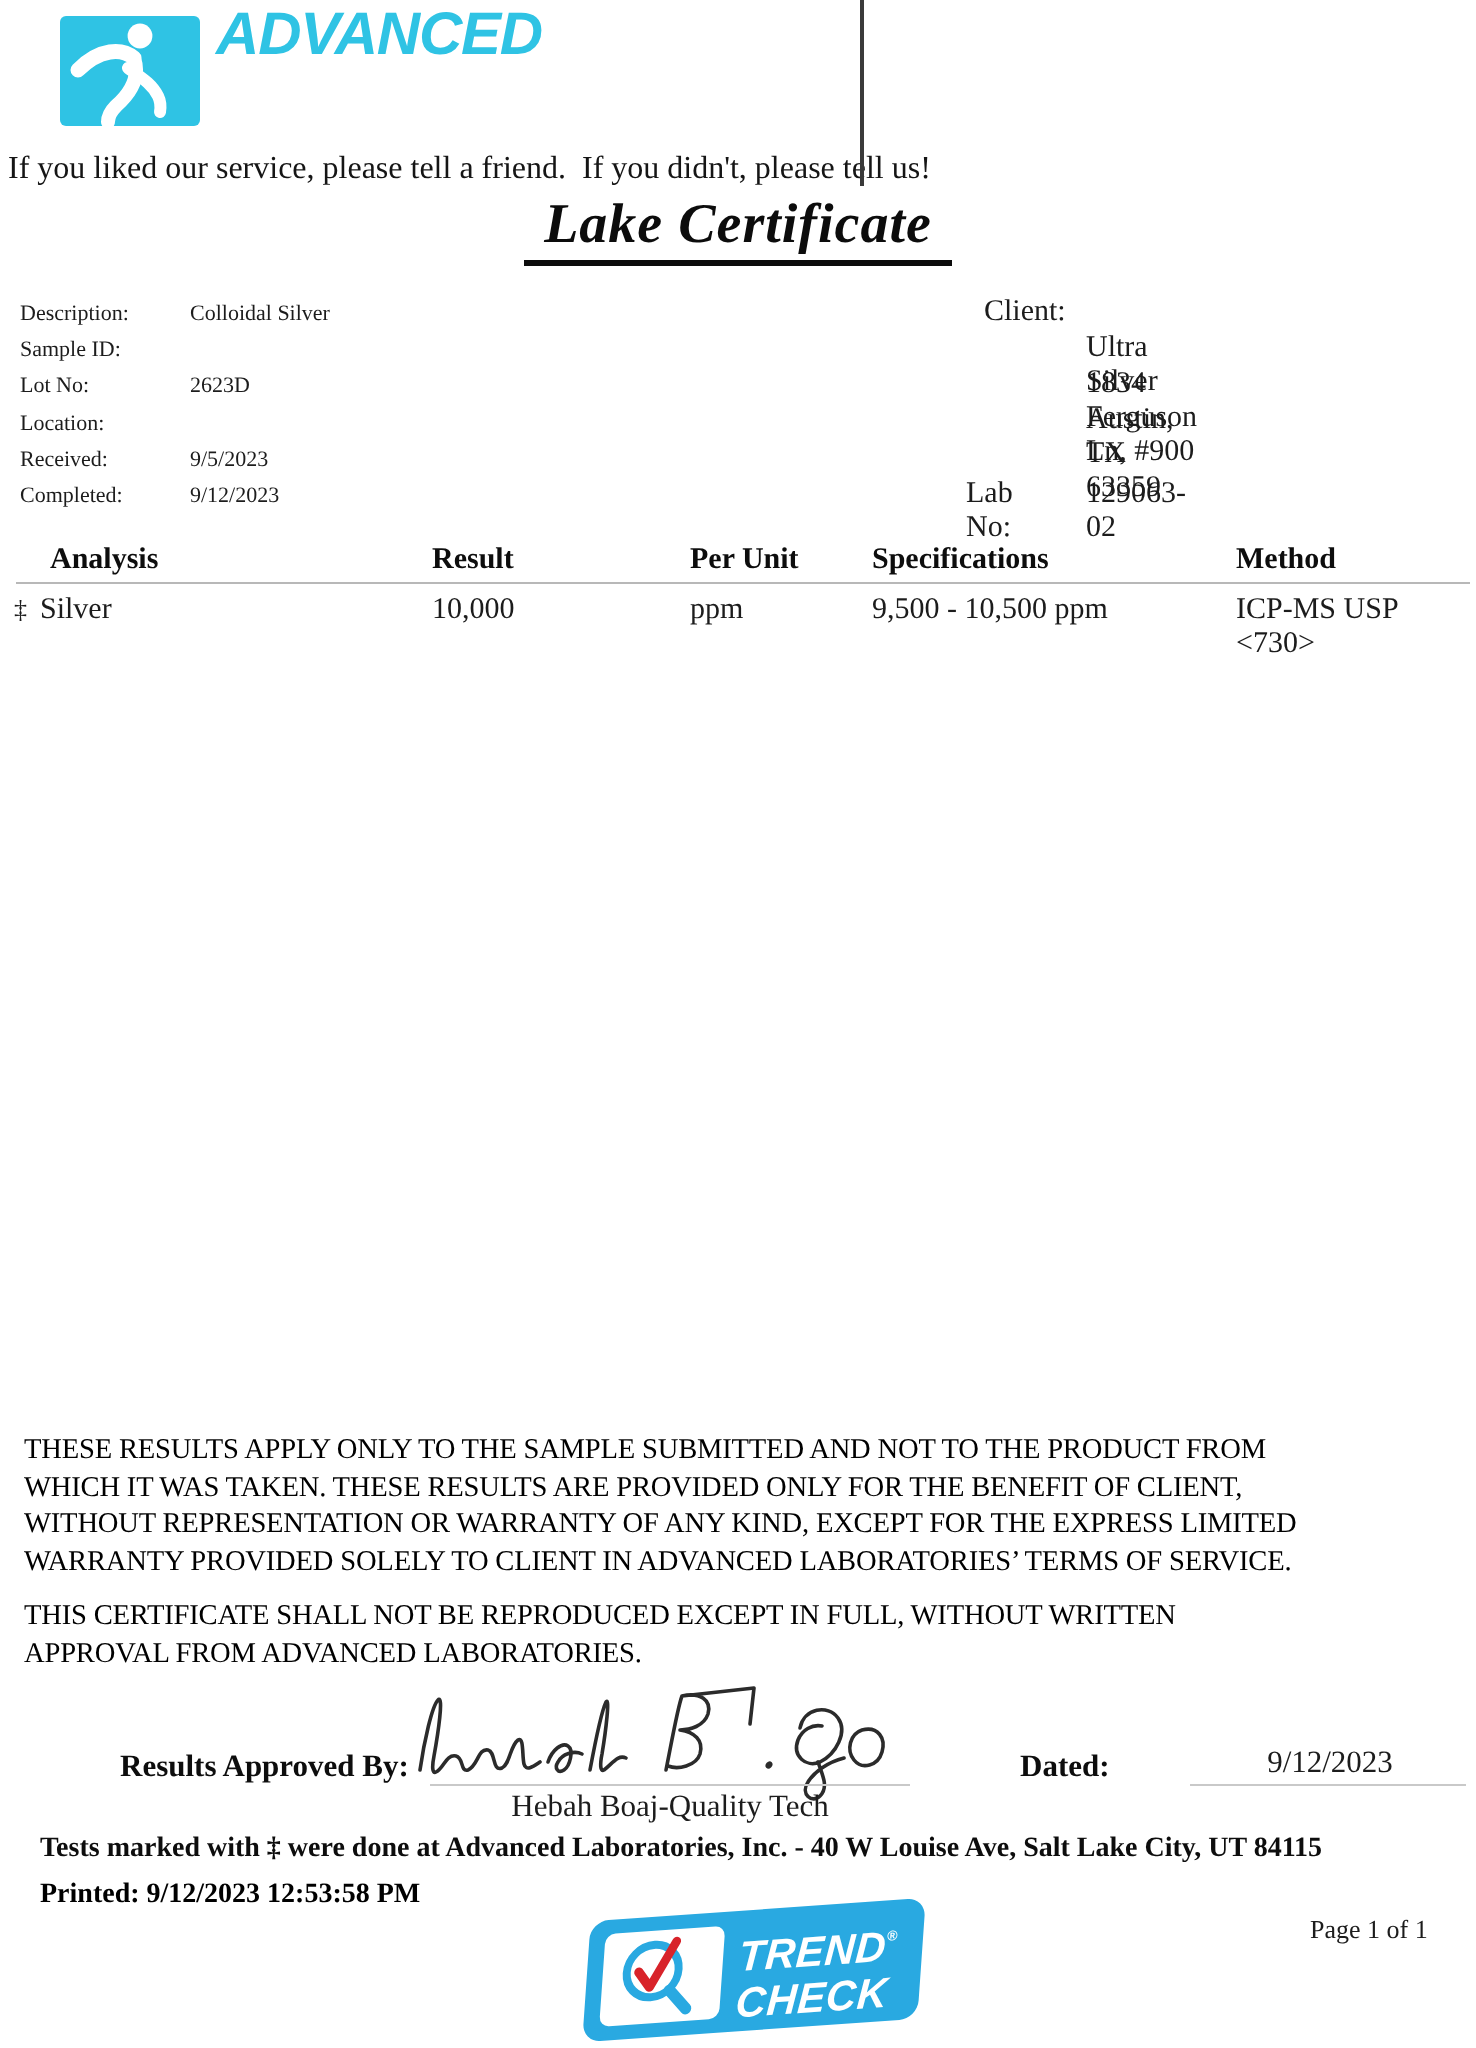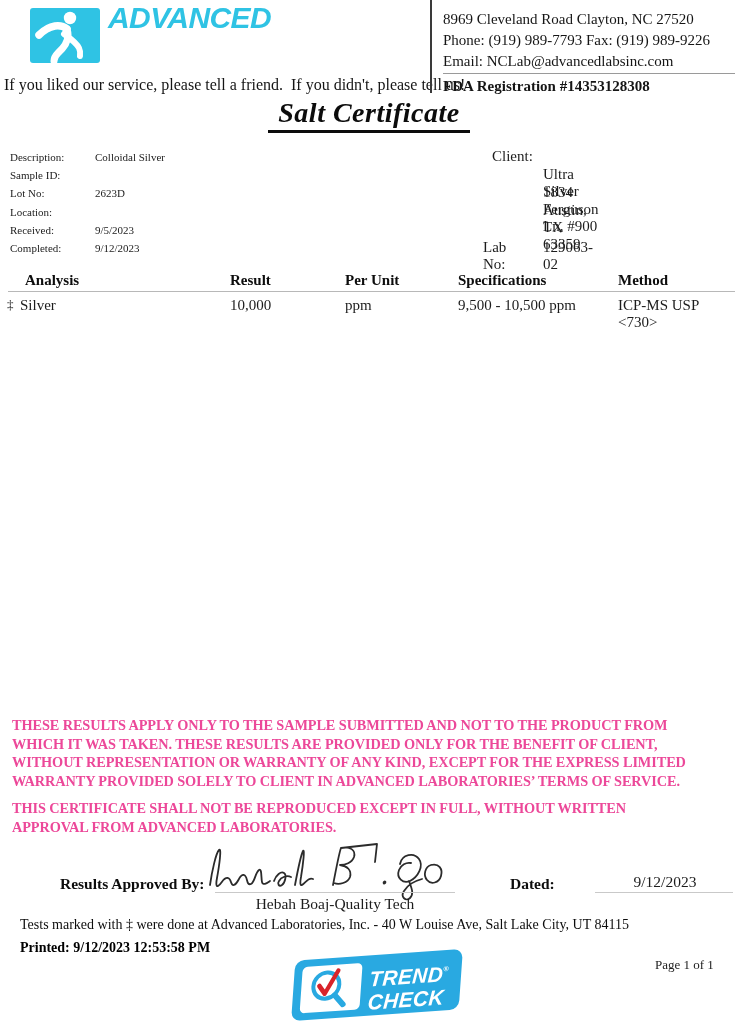--- a/index.html
+++ b/index.html
@@ -30,35 +30,35 @@
   .client-name{position:absolute;left:543px;top:166px;}
   .client-addr1{position:absolute;left:543px;top:184px;}
   .client-addr2{position:absolute;left:543px;top:202px;}
   .labno-lbl{position:absolute;left:483px;top:239px;}
   .labno-val{position:absolute;left:543px;top:239px;}
   
   .th{position:absolute;top:272px;font-weight:700;font-size:15px;color:#0d0d0d;}
   .tbl-rule{position:absolute;left:8px;top:291px;width:727px;border-top:1px solid #b8b8b8;}
   .td{position:absolute;top:297px;font-size:15px;}
   .c1{left:25px;} .c1r{left:20px;} .dagger{left:7px;font-size:13px;}
-  .c2{left:230px;} .c3{left:345px;} .c4{left:458px;} .c5{left:618px;}
+  .c2{left:216px;} .c3{left:345px;} .c4{left:436px;} .c5{left:618px;}
   
-  .disc{position:absolute;left:12px;width:726px;font-weight:700;font-size:14.3px;line-height:18.7px;
-    color:#ec4899;white-space:pre-line;letter-spacing:-0.1px;}
+  .disc{position:absolute;left:12px;width:726px;font-weight:400;font-size:14.3px;line-height:18.7px;
+    color:#000000;white-space:pre-line;letter-spacing:-0.1px;}
   .disc1{top:716px;} .disc2{top:799px;}
   
   .approved-lbl{position:absolute;left:60px;top:875px;font-weight:700;font-size:15.5px;color:#0d0d0d;}
   .sig-svg{position:absolute;left:203px;top:835px;}
   .sig-line{position:absolute;left:215px;top:892px;width:240px;border-top:1.5px solid #c9c9c9;}
   .sig-name{position:absolute;left:215px;top:895px;width:240px;text-align:center;font-size:15.5px;}
   .dated-lbl{position:absolute;left:510px;top:875px;font-weight:700;font-size:15.5px;color:#0d0d0d;}
   .date-val{position:absolute;left:597px;top:873px;width:136px;text-align:center;font-size:15.5px;}
   .date-line{position:absolute;left:595px;top:892px;width:138px;border-top:1.5px solid #c9c9c9;}
   
-  .tests-note{position:absolute;left:20px;top:917px;font-weight:400;font-size:14px;color:#0d0d0d;white-space:nowrap;}
+  .tests-note{position:absolute;left:20px;top:917px;font-weight:700;font-size:14px;color:#0d0d0d;white-space:nowrap;}
   .printed{position:absolute;left:20px;top:940px;font-weight:700;font-size:14px;color:#000000;}
   .page-num{position:absolute;left:655px;top:957px;font-size:13px;}
   
   .trend{position:absolute;left:289px;top:953px;width:178px;height:66px;}
   .trend-outer{position:absolute;left:4px;top:2px;width:168px;height:60px;background:#29a9e1;
     border-radius:9px;transform:rotate(-4deg) skewX(-8deg);}
   .trend-white{position:absolute;left:8px;top:7px;width:60px;height:46px;background:#fff;border-radius:5px;}
   .trend-text{position:absolute;left:76px;top:7px;color:#fff;font-family:"Liberation Sans",sans-serif;
     font-weight:700;font-style:italic;font-size:21px;line-height:23px;letter-spacing:0.3px;}
   .trend-reg{font-size:7px;vertical-align:10px;}
@@ -78,30 +78,23 @@
       </svg>
     </span>
   </div>
   <div class="logo-text">
     <div>ADVANCED</div>
   </div>
   <div class="tagline">If you liked our service, please tell a friend.  If you didn't, please tell us!</div>
 
   <div class="vline"></div>
 
-  <div class="contact">
-    <div>8969 Cleveland Road Clayton, NC 27520</div>
-    <div>Phone: (919) 989-7793 Fax: (919) 989-9226</div>
-    <div>Email: NCLab@advancedlabsinc.com</div>
-    <div class="contact-rule"></div>
-    <div class="fda">FDA Registration #14353128308</div>
-  </div>
 
   <div class="title-wrap">
-    <span class="title">Salt Certificate</span>
+    <span class="title">Lake Certificate</span>
   </div>
 
   <div class="meta-left">
     <div class="meta-row">
       <span class="meta-lbl">Description:</span>
       <span>Colloidal Silver</span>
     </div>
     <div class="meta-row">
       <span class="meta-lbl">Sample ID:</span>
       <span></span>

